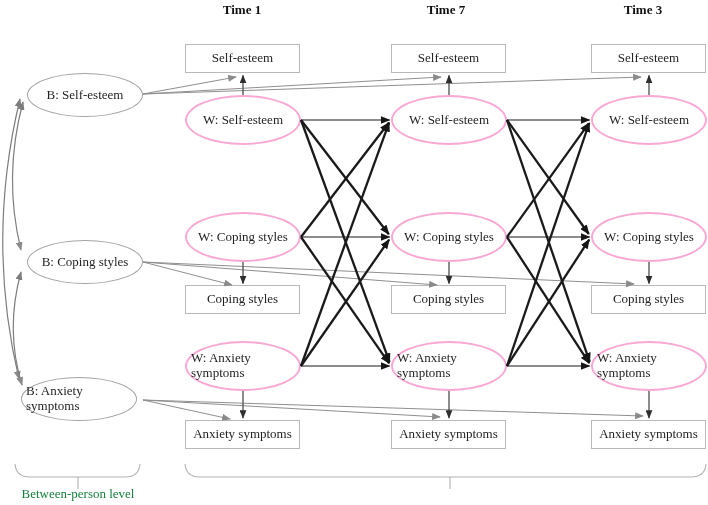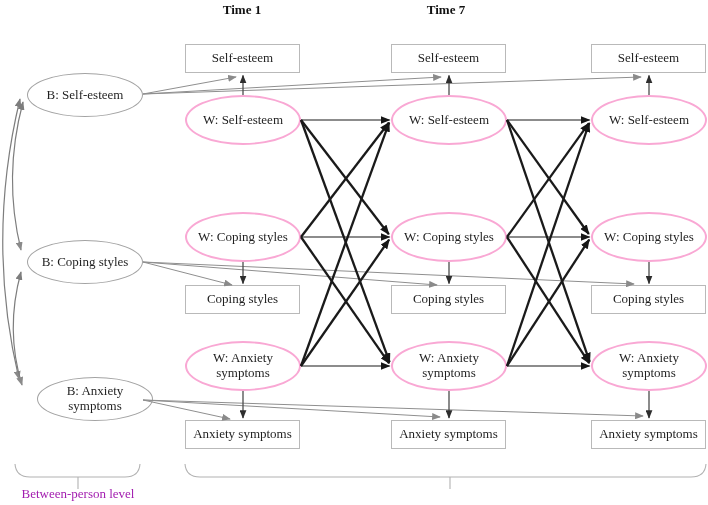--- a/index.html
+++ b/index.html
@@ -6,46 +6,47 @@
   .stage{
     position:relative;width:708px;height:505px;background:#ffffff;overflow:hidden;
     font-family:"Liberation Serif", serif;color:#1f1f1f;
   }
   .hdr{
     position:absolute;top:2px;width:100px;text-align:center;
     font-size:13px;font-weight:bold;color:#111;
   }
   .node{
     position:absolute;display:flex;align-items:center;justify-content:center;
-    text-align:center;background:#ffffff;box-sizing:border-box;
+    background:#ffffff;box-sizing:border-box;
     font-size:13px;line-height:1.12;z-index:1;
   }
   .w-ellipse{width:116px;height:50px;border:2px solid #f9a8d4;border-radius:50%;padding:0 4px;}
   .b-ellipse{width:116px;height:44px;border:1px solid #a3a3a3;border-radius:50%;padding:0 4px;}
   .obs-rect{width:115px;height:29px;border:1px solid #b9b9b9;}
   .lvl{
-    position:absolute;top:486px;width:140px;text-align:center;font-size:13px;color:#a21caf;
+    position:absolute;top:486px;width:140px;text-align:center;font-size:13px;color:#15803d;
   }
   svg.wires{position:absolute;left:0;top:0;z-index:2;pointer-events:none;}
 </style>
 </head>
 <body>
 
 <div class="stage">
 
   <div class="hdr" style="left:192px">Time 1</div>
   <div class="hdr" style="left:396px">Time 7</div>
+  <div class="hdr" style="left:593px">Time 3</div>
 
   <div class="node b-ellipse" style="left:27px;top:73px">
     <span>B: Self-esteem</span>
   </div>
   <div class="node b-ellipse" style="left:27px;top:240px">
     <span>B: Coping styles</span>
   </div>
-  <div class="node b-ellipse" style="left:37px;top:377px">
+  <div class="node b-ellipse" style="left:21px;top:377px">
     <span>B: Anxiety symptoms</span>
   </div>
 
   <div class="node obs-rect" style="left:185px;top:44px">
     <span>Self-esteem</span>
   </div>
   <div class="node obs-rect" style="left:391px;top:44px">
     <span>Self-esteem</span>
   </div>
   <div class="node obs-rect" style="left:591px;top:44px">

